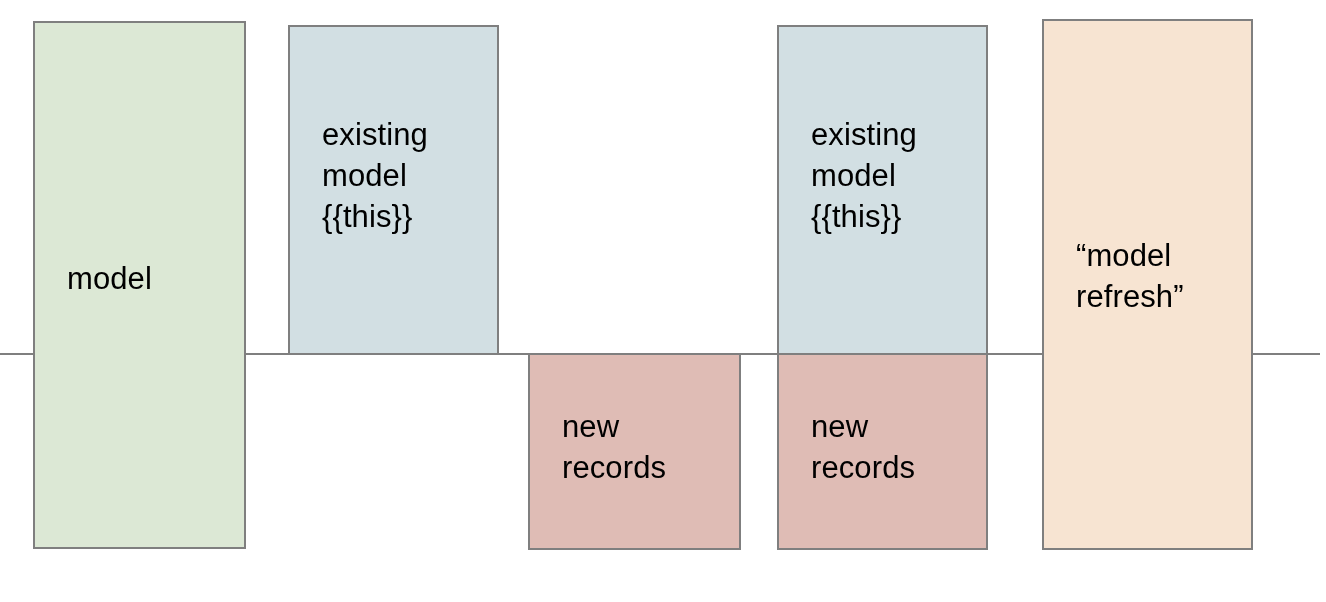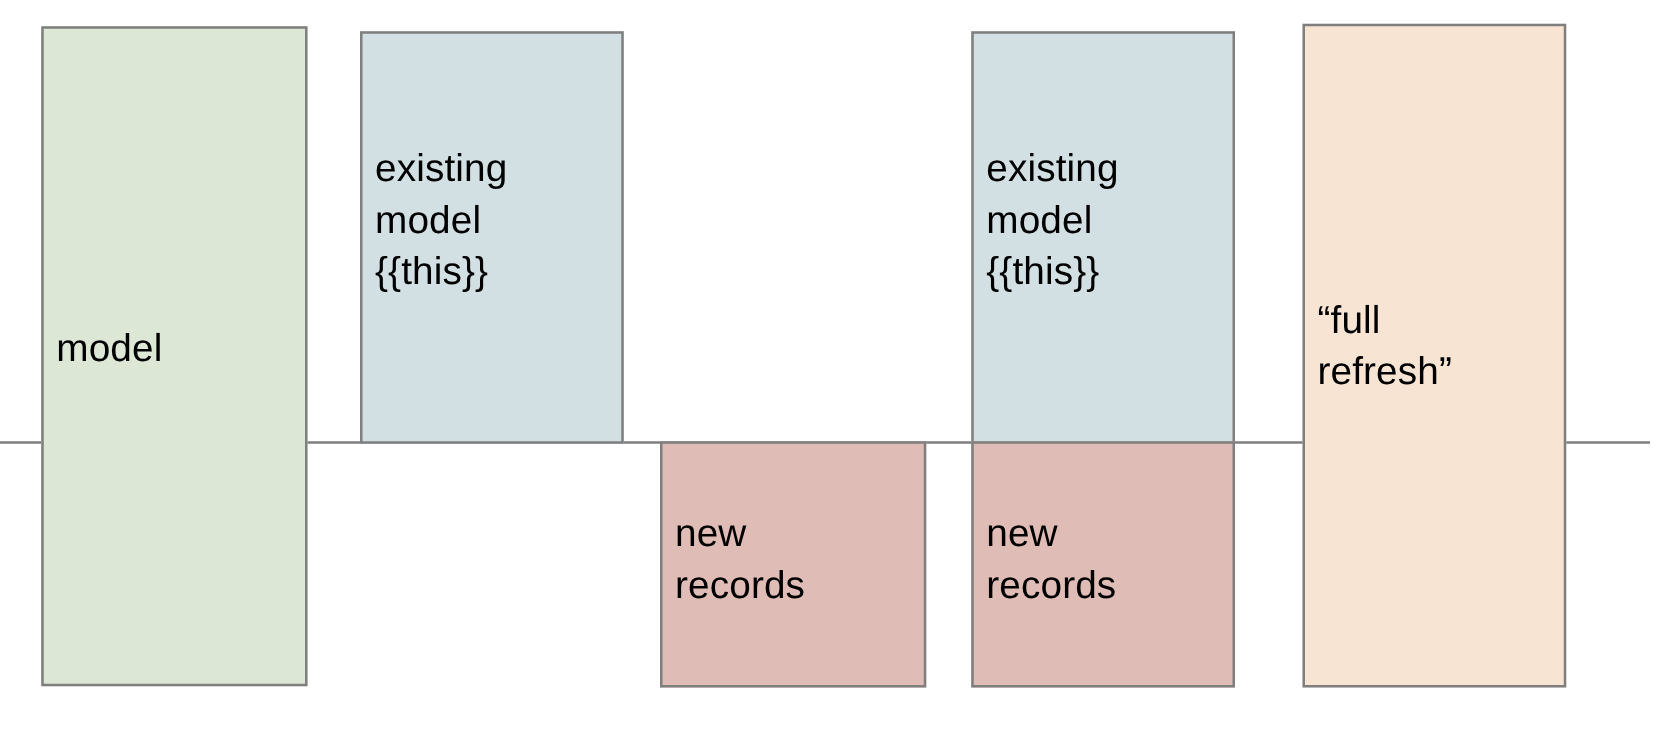--- a/index.html
+++ b/index.html
@@ -33,21 +33,21 @@
     box-sizing: border-box;
     border: 2px solid #7f7f7f;
     display: flex;
     align-items: center;
     justify-content: flex-start;
   }
 
   .box-label {
     display: block;
     width: 100%;
-    padding: 0 10px;
+    padding: 0 32px;
     box-sizing: border-box;
     color: #000000;
     font-size: 31px;
     line-height: 1.32;
     letter-spacing: 0.1px;
     white-space: pre-line;
     text-align: left;
   }
 
   
@@ -128,17 +128,17 @@
 model
 {{this}}</span>
   </div>
 
   <div class="box box-new-2">
     <span class="box-label">new
 records</span>
   </div>
 
   <div class="box box-fullrefresh">
-    <span class="box-label">“full
+    <span class="box-label">“model
 refresh”</span>
   </div>
 
 </div>
 
 </body></html>

